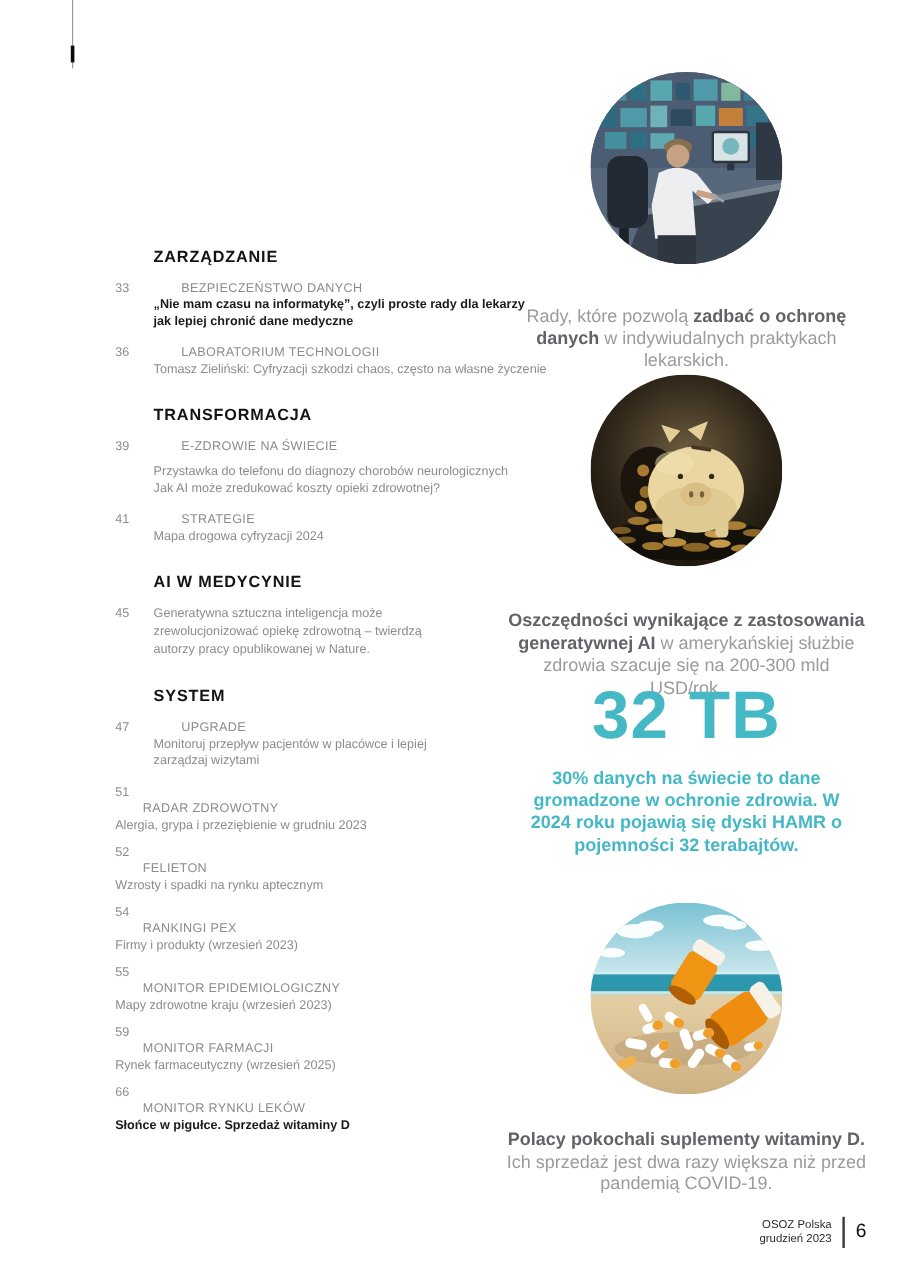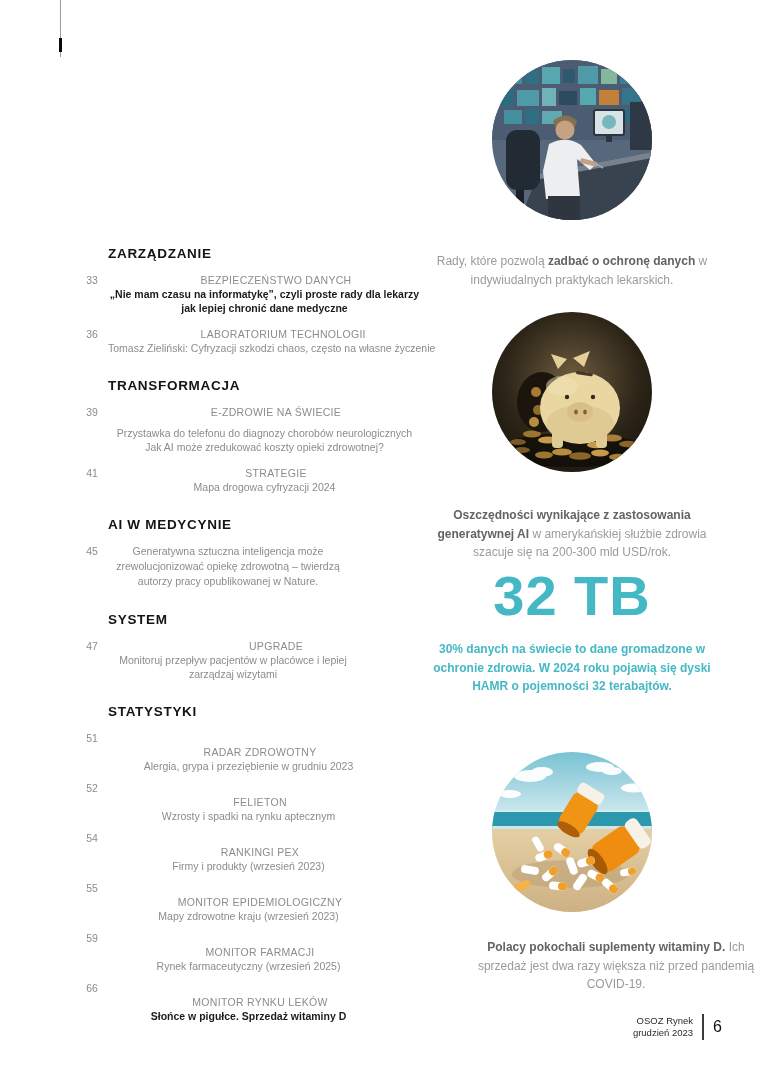--- a/index.html
+++ b/index.html
@@ -3,51 +3,51 @@
 <meta charset="utf-8">
 <style>
   html,body{margin:0;padding:0;background:#fff;}
   .page{position:relative;width:768px;height:1066px;background:#ffffff;overflow:hidden;
         font-family:"Liberation Sans",sans-serif;}
   
   .crop-mark{position:absolute;left:60px;top:0;width:1px;height:57px;background:#9a9a9a;}
   .crop-mark .thick{position:absolute;left:-1px;top:38px;width:3px;height:14px;background:#0a0a0a;}
 
   
-  .toc{position:absolute;left:76px;top:200px;width:345px;color:#8c8c8c;font-size:10.5px;margin-top:40px;}
+  .toc{position:absolute;left:96px;top:200px;width:345px;color:#8c8c8c;font-size:10.5px;}
   .sec{font-size:13.5px;font-weight:bold;color:#141414;letter-spacing:.7px;
        margin:24px 0 12px 32px;line-height:14px;}
   .sec.first{margin-top:7px;}
-  .entry{display:flex;margin:0 0 12px 0;line-height:14px;text-align:center;}
+  .entry{display:flex;margin:0 0 12px 0;line-height:14px;}
   .entry.tight{margin-bottom:8px;flex-direction:column;}
   .num{flex:none;width:32px;color:#8c8c8c;}
   .ebody{flex:1;}
   .etitle{color:#8c8c8c;letter-spacing:.3px;padding-left:23px;}
   .sub{color:#8c8c8c;}
   .sub.bold{color:#1b1b1b;font-weight:bold;}
   .sub.gap{margin-top:7px;}
   .sub.par{max-width:240px;line-height:15px;}
   .sub.wide{max-width:250px;}
   .nowrap{white-space:nowrap;}
 
   
   .right{position:absolute;left:412px;top:0;width:320px;height:1066px;text-align:center;}
   .photo{position:absolute;left:80px;width:160px;height:160px;border-radius:50%;overflow:hidden;}
   .photo svg{display:block;}
   .photo1{top:60px;}
   .photo2{top:312px;}
   .photo3{top:752px;}
-  .caption{position:absolute;left:10px;width:300px;font-size:12px;line-height:18.5px;color:#9b9b9b;}
+  .caption{position:absolute;left:10px;width:300px;font-size:15px;line-height:18.5px;color:#9b9b9b;}
   .caption .b{font-weight:bold;color:#606468;}
   .caption1{top:240px;left:20px;width:280px;}
   .caption2{top:494px;}
-  .caption3{top:926px;margin-left:44px;}
+  .caption3{top:926px;}
   .stat-value{position:absolute;top:568px;left:0;width:320px;font-size:56px;line-height:56px;
               font-weight:bold;letter-spacing:1px;color:#45b8c6;}
-  .stat-desc{position:absolute;top:640px;left:15px;width:290px;font-size:12px;line-height:18.5px;
+  .stat-desc{position:absolute;top:640px;left:15px;width:290px;font-size:15px;line-height:18.5px;
              font-weight:bold;color:#45b8c6;}
 
   
   .footer{position:absolute;right:46px;top:1014px;display:flex;align-items:center;gap:9px;}
   .footer-issue{text-align:right;font-size:9.5px;line-height:12.5px;color:#2a2a2a;}
   .footer-sep{width:2px;height:26px;background:#3a3a3a;}
   .footer-page{font-size:16px;color:#101010;}
 </style>
 </head>
 <body>
@@ -109,21 +109,20 @@
     <div class="sec">SYSTEM</div>
 
     <div class="entry">
       <span class="num">47</span>
       <div class="ebody">
         <div class="etitle">UPGRADE</div>
         <div class="sub wide">Monitoruj przepływ pacjentów w placówce i lepiej zarządzaj wizytami</div>
       </div>
     </div>
 
-    <div class="sec">STATYSTYKI</div>
 
     <div class="entry tight">
       <span class="num">51</span>
       <div class="ebody">
         <div class="etitle">RADAR ZDROWOTNY</div>
         <div class="sub">Alergia, grypa i przeziębienie w grudniu 2023</div>
       </div>
     </div>
 
     <div class="entry tight">
@@ -358,20 +357,20 @@
         </g>
       </svg>
     </div>
 
     <p class="caption caption3"><span></span><span class="b">Polacy pokochali suplementy witaminy D.</span><span> Ich sprzedaż jest dwa razy większa niż przed pandemią COVID-19.</span></p>
 
   </div>
 
   <div class="footer">
     <div class="footer-issue">
-      <div>OSOZ Rynek</div>
+      <div>OSOZ Polska</div>
       <div>grudzień 2023</div>
     </div>
     <div class="footer-sep"></div>
     <div class="footer-page">6</div>
   </div>
 
 </div>
 
 </body></html>

